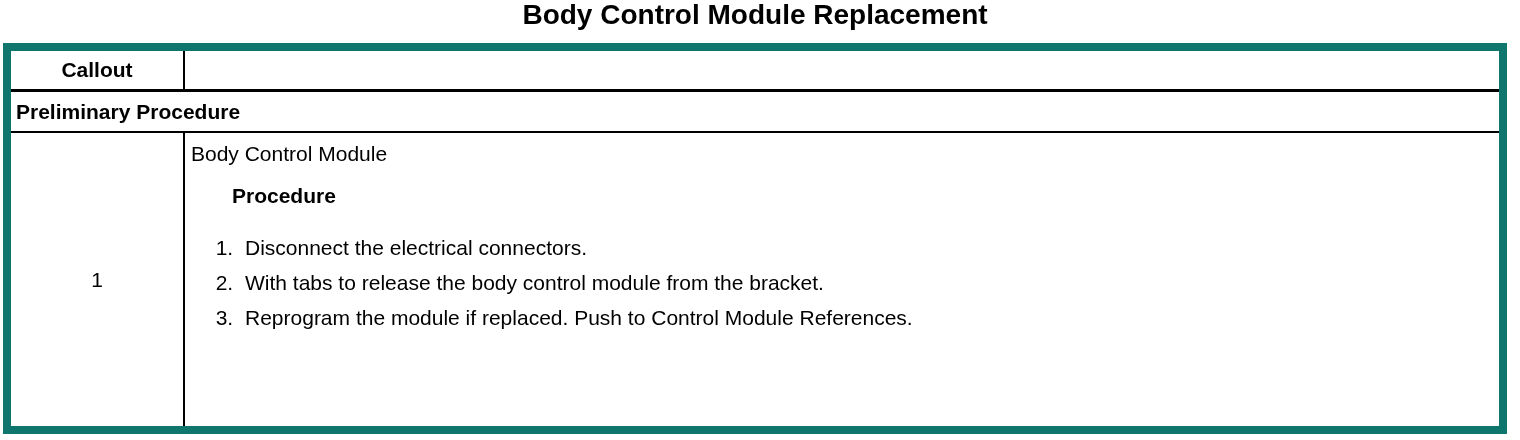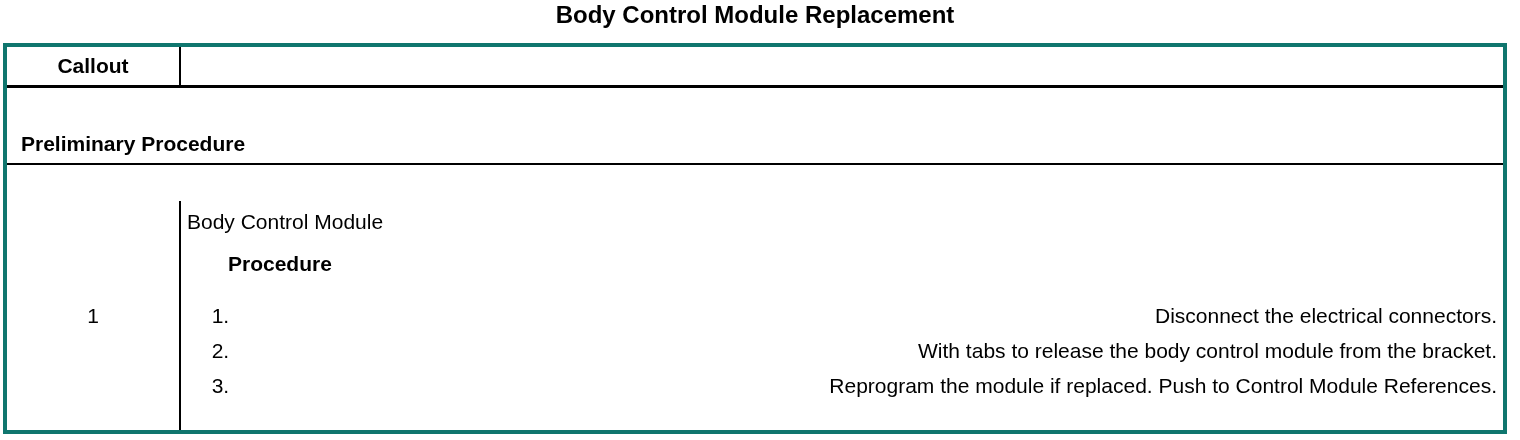--- a/index.html
+++ b/index.html
@@ -12,54 +12,53 @@
     color: #000000;
     font-family: "Liberation Sans", sans-serif;
     overflow: hidden;
   }
   .doc-title {
     position: absolute;
     top: 2px;
     left: 0;
     width: 1510px;
     text-align: center;
-    font-size: 24px;
+    font-size: 28px;
     font-weight: bold;
     line-height: 26px;
   }
   .doc-table {
     position: absolute;
     top: 43px;
     left: 3px;
     width: 1504px;
     height: 391px;
-    border: 4px solid #0f766e;
+    border: 8px solid #0f766e;
     display: flex;
     flex-direction: column;
-    gap: 36px;
   }
   .header-row {
     display: flex;
     flex: 0 0 auto;
     border-bottom: 3px solid #000000;
   }
   .header-cell {
     display: flex;
     align-items: center;
     justify-content: center;
     font-size: 21px;
     font-weight: bold;
     height: 38px;
   }
   .callout-col { width: 174px; border-right: 2px solid #000000; }
   .component-col { flex: 1; }
   .prelim-row {
     flex: 0 0 auto;
     border-bottom: 2px solid #000000;
-    padding: 7px 5px 6px 14px;
+    padding: 7px 5px 6px 5px;
   }
   .prelim-heading {
     font-size: 21px;
     font-weight: bold;
     line-height: 26px;
   }
   .prelim-text {
     margin-top: 33px;
     font-size: 21px;
     line-height: 28px;
@@ -86,21 +85,20 @@
     margin-top: 16px;
     margin-left: 41px;
     font-size: 21px;
     font-weight: bold;
     line-height: 26px;
   }
   ol.steps {
     margin-top: 26px;
     padding-left: 48px;
     list-style: decimal outside;
-    text-align: right;
   }
   ol.steps li {
     line-height: 26px;
     margin-bottom: 9px;
     padding-left: 6px;
   }
 </style>
 </head>
 <body>
 

